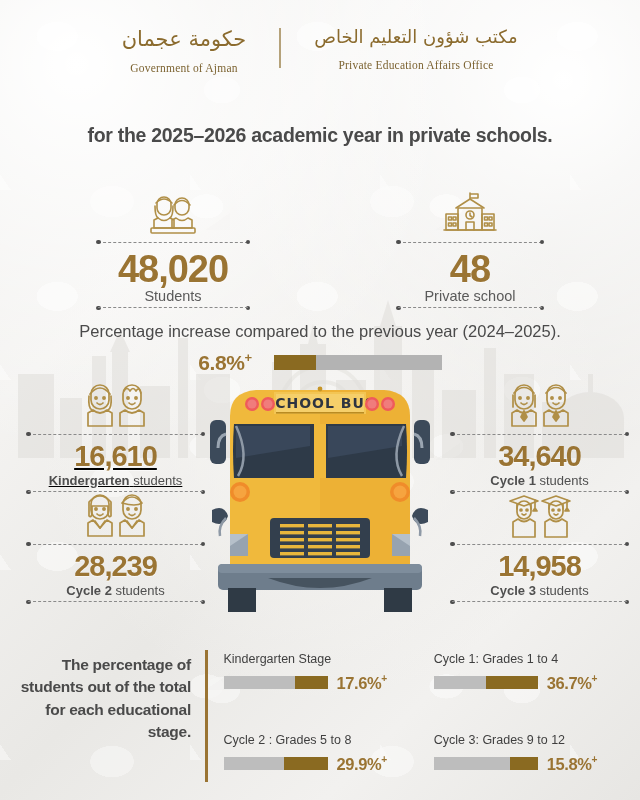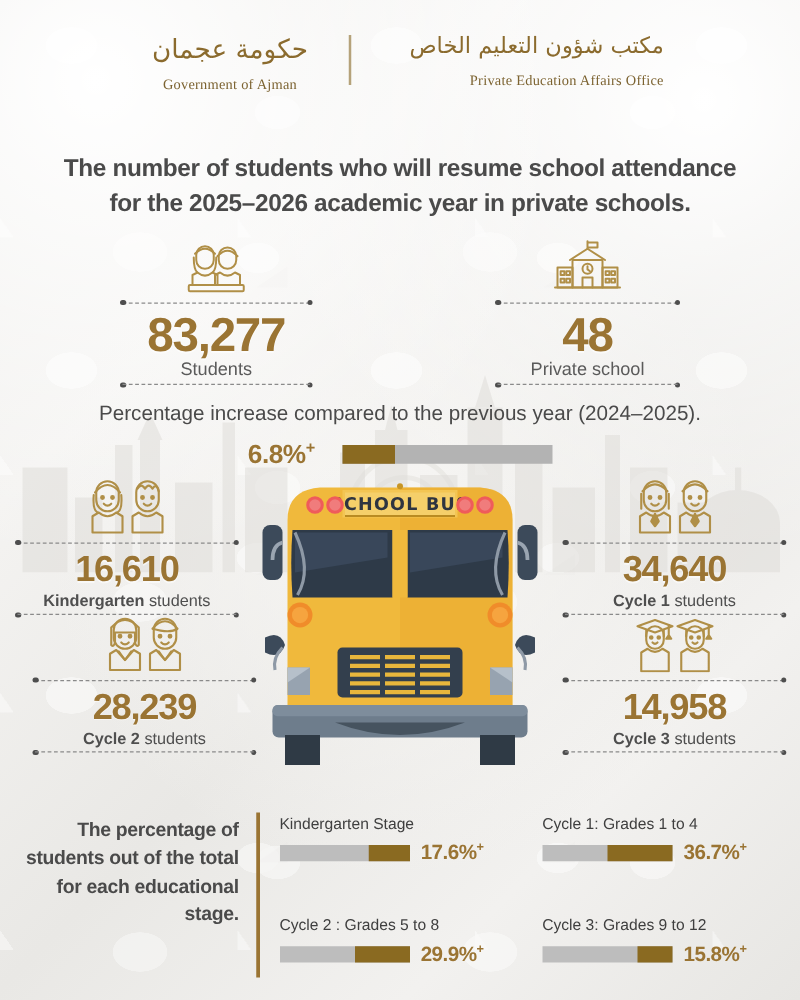--- a/index.html
+++ b/index.html
@@ -34,21 +34,21 @@
   .ornament{ position:absolute; z-index:0; opacity:.45; }
 
   
   .header{ position:absolute; top:0; left:0; right:0; height:112px; z-index:3; }
   .logo-wrap{
     position:absolute; left:50%; top:26px; transform:translateX(-50%);
     display:flex; align-items:stretch; gap:0;
   }
   .logo-col{ display:flex; flex-direction:column; align-items:center; justify-content:flex-start; }
   .logo-col.left{ width:150px; }
-  .logo-col.right{ width:230px;align-items:flex-end; }
+  .logo-col.right{ width:230px; }
   .logo-ar{
     font-family:"DejaVu Sans", sans-serif;
     color:#8b6b2e; font-size:21px; font-weight:400; line-height:1.25;
     direction:rtl; white-space:nowrap; letter-spacing:.5px;
     text-shadow:0 1px 0 rgba(255,255,255,.6);
   }
   .logo-ar.small{ font-size:18px; }
   .logo-en{
     margin-top:10px; color:#7c6331; font-size:11.5px;
     font-family:"Liberation Serif", serif; letter-spacing:.2px; white-space:nowrap;
@@ -176,21 +176,20 @@
     </div>
     <div class="logo-divider"></div>
     <div class="logo-col right">
       <div class="logo-ar small">مكتب شؤون التعليم الخاص</div>
       <div class="logo-en">Private Education Affairs Office</div>
     </div>
   </div>
 </div>
 
 <div class="headline">
-  <div>The number of students who will resume school attendance</div>
   <div>for the 2025–2026 academic year in private schools.</div>
 </div>
 
 <div class="topstats">
 
   <div class="bigstat" style="left:98px; width:150px;">
     <div class="ico">
       <svg width="56" height="44" viewBox="0 0 56 44">
         <g fill="none" stroke="#a8accb" stroke-width="1.6" stroke-linecap="round" stroke-linejoin="round">
           <path d="M12 12 a7 7 0 0 1 14 0 v4 a7 7 0 0 1 -14 0 z" stroke="#b08f47"></path>
@@ -202,21 +201,21 @@
           <path d="M31 26 q6 5 12 0 l4 2 v8 h-20 v-8 z" stroke="#b08f47"></path>
           <rect x="6" y="36" width="44" height="5" rx="1" stroke="#b08f47"></rect>
         </g>
       </svg>
     </div>
     <div class="frame">
       <span class="dot tl"></span>
         <span class="dot tr"></span>
       <span class="dot bl"></span>
         <span class="dot br"></span>
-      <div class="num">83,277</div>
+      <div class="num">48,020</div>
       <div class="lbl">Students</div>
     </div>
   </div>
 
   <div class="bigstat" style="left:398px; width:144px;">
     <div class="ico">
       <svg width="56" height="46" viewBox="0 0 56 46">
         <g fill="none" stroke="#b08f47" stroke-width="1.6" stroke-linecap="round" stroke-linejoin="round">
           <path d="M28 3 v6 M28 4 h8 v4 h-8"></path>
           <path d="M14 18 l14 -9 l14 9"></path>
@@ -330,21 +329,21 @@
   <path d="M218 136 q8 8 6 18" stroke="#8e99a6" stroke-width="2.5" fill="none"></path>
 
   <rect x="22" y="182" width="204" height="26" rx="5" fill="#6e7d8c"></rect>
   <rect x="22" y="182" width="204" height="9" rx="4" fill="#7e8d9c"></rect>
   <path d="M72 196 q52 20 104 0 z" fill="#46535f"></path>
 
   <rect x="32" y="206" width="28" height="24" fill="#2f3a45"></rect>
   <rect x="188" y="206" width="28" height="24" fill="#2f3a45"></rect>
 </svg>
 
-<div class="cyc" style="left:14px; top:376px;">
+<div class="cyc" style="left:28px; top:376px;text-decoration:underline;">
   <div class="ico">
     <svg width="78" height="50" viewBox="0 0 78 50">
       <g fill="none" stroke="#b08f47" stroke-width="1.7" stroke-linecap="round" stroke-linejoin="round">
         <path d="M14 16 a9 9 0 0 1 18 0 v6 a9 9 0 0 1 -18 0 z"></path>
         <path d="M13 16 q10 -12 20 0"></path>
         <path d="M12 18 q-1 12 3 14 M34 18 q1 12 -3 14"></path>
         <circle cx="19" cy="20" r="1.1" fill="#b08f47"></circle>
           <circle cx="27" cy="20" r="1.1" fill="#b08f47"></circle>
         <path d="M20 25 q3 3 6 0"></path>
         <path d="M16 32 q7 6 14 0 l5 3 v13 h-24 v-13 z"></path>

